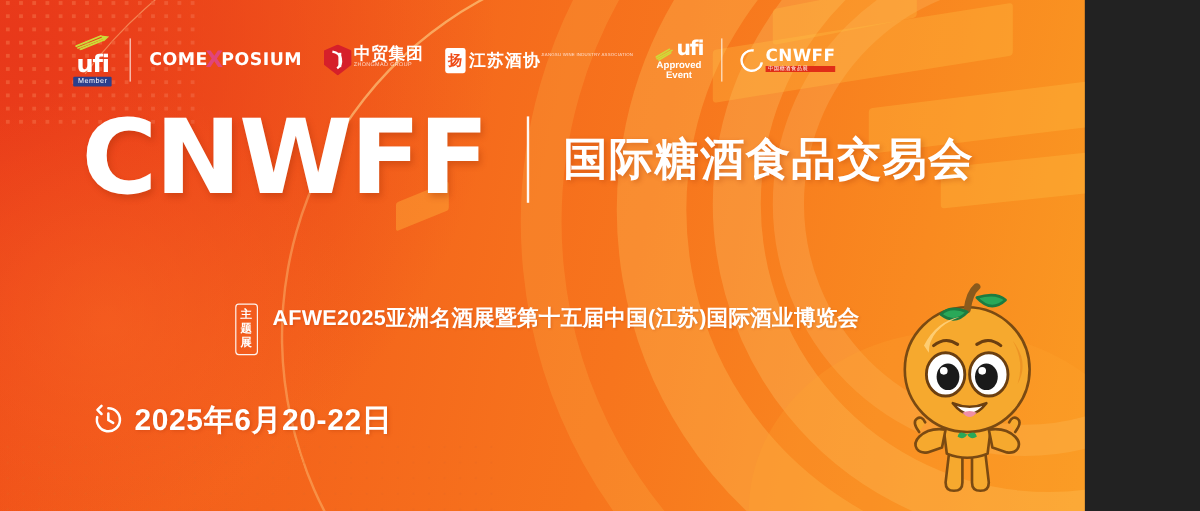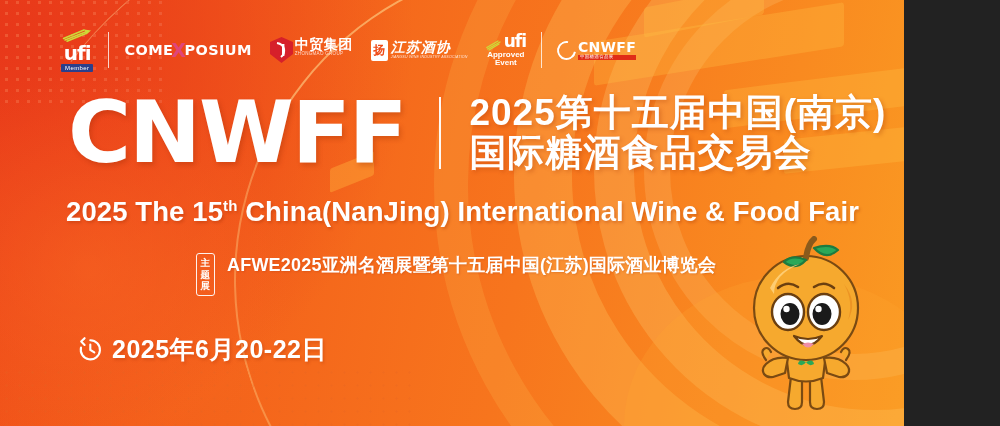--- a/index.html
+++ b/index.html
@@ -84,21 +84,21 @@
   .zm-mark{ width:23px; height:26px; }
   .zm-txt{ display:flex; flex-direction:column; line-height:1; }
   .zm-cn{ font-size:14px; font-weight:700; color:#fff; letter-spacing:.5px; }
   .zm-en{ font-size:4.5px; color:#ffd9c9; letter-spacing:.3px; margin-top:1px; }
 
   
   .js{ display:flex; align-items:center; gap:3px; }
   .js-seal{ width:17px; height:21px; background:#fff; border-radius:2px;
             color:#ef4a16; font-size:12px; font-weight:700; display:flex;
             align-items:center; justify-content:center; font-family:"DejaVu Sans",sans-serif; }
-  .js-txt{ display:flex; flex-direction:column; line-height:1;font-style:italic; }
+  .js-txt{ display:flex; flex-direction:row; line-height:1; }
   .js-cn{ font-size:14px; font-weight:700; color:#fff; letter-spacing:1px; }
   .js-en{ font-size:3.6px; color:#ffe0d2; letter-spacing:.2px; margin-top:2px; }
 
   
   .ufia{ display:flex; flex-direction:column; align-items:center; line-height:1.05; }
   .ufia-top{ display:flex; align-items:flex-end; gap:1px; }
   .ufia-word{ font-size:17px; font-weight:700; color:#fff; letter-spacing:-1px;
               font-family:"DejaVu Sans",sans-serif; }
   .ufia-sub{ font-size:8px; color:#fff; font-weight:600; }
 
@@ -259,28 +259,24 @@
           <div class="cn-sub">中国糖酒食品展</div>
         </div>
       </div>
     </div>
   </div>
 
   <div class="headline">
     <div class="cnwff">CNWFF</div>
     <div class="head-sep"></div>
     <div class="cn-title">
-      <div class="l">2025第十五届中国(南京)</div>
       <div class="l">国际糖酒食品交易会</div>
     </div>
   </div>
 
-  <div class="en-line">
-    <span>2025 The 15</span><sup>th</sup><span> China(NanJing) International Wine &amp; Food Fair</span>
-  </div>
 
   <div class="theme">
     <div class="theme-tag">
       <span>主</span>
       <span>题</span>
       <span>展</span>
     </div>
     <div class="theme-lines">
       <div>AFWE2025亚洲名酒展暨第十五届中国(江苏)国际酒业博览会</div>
     </div>

